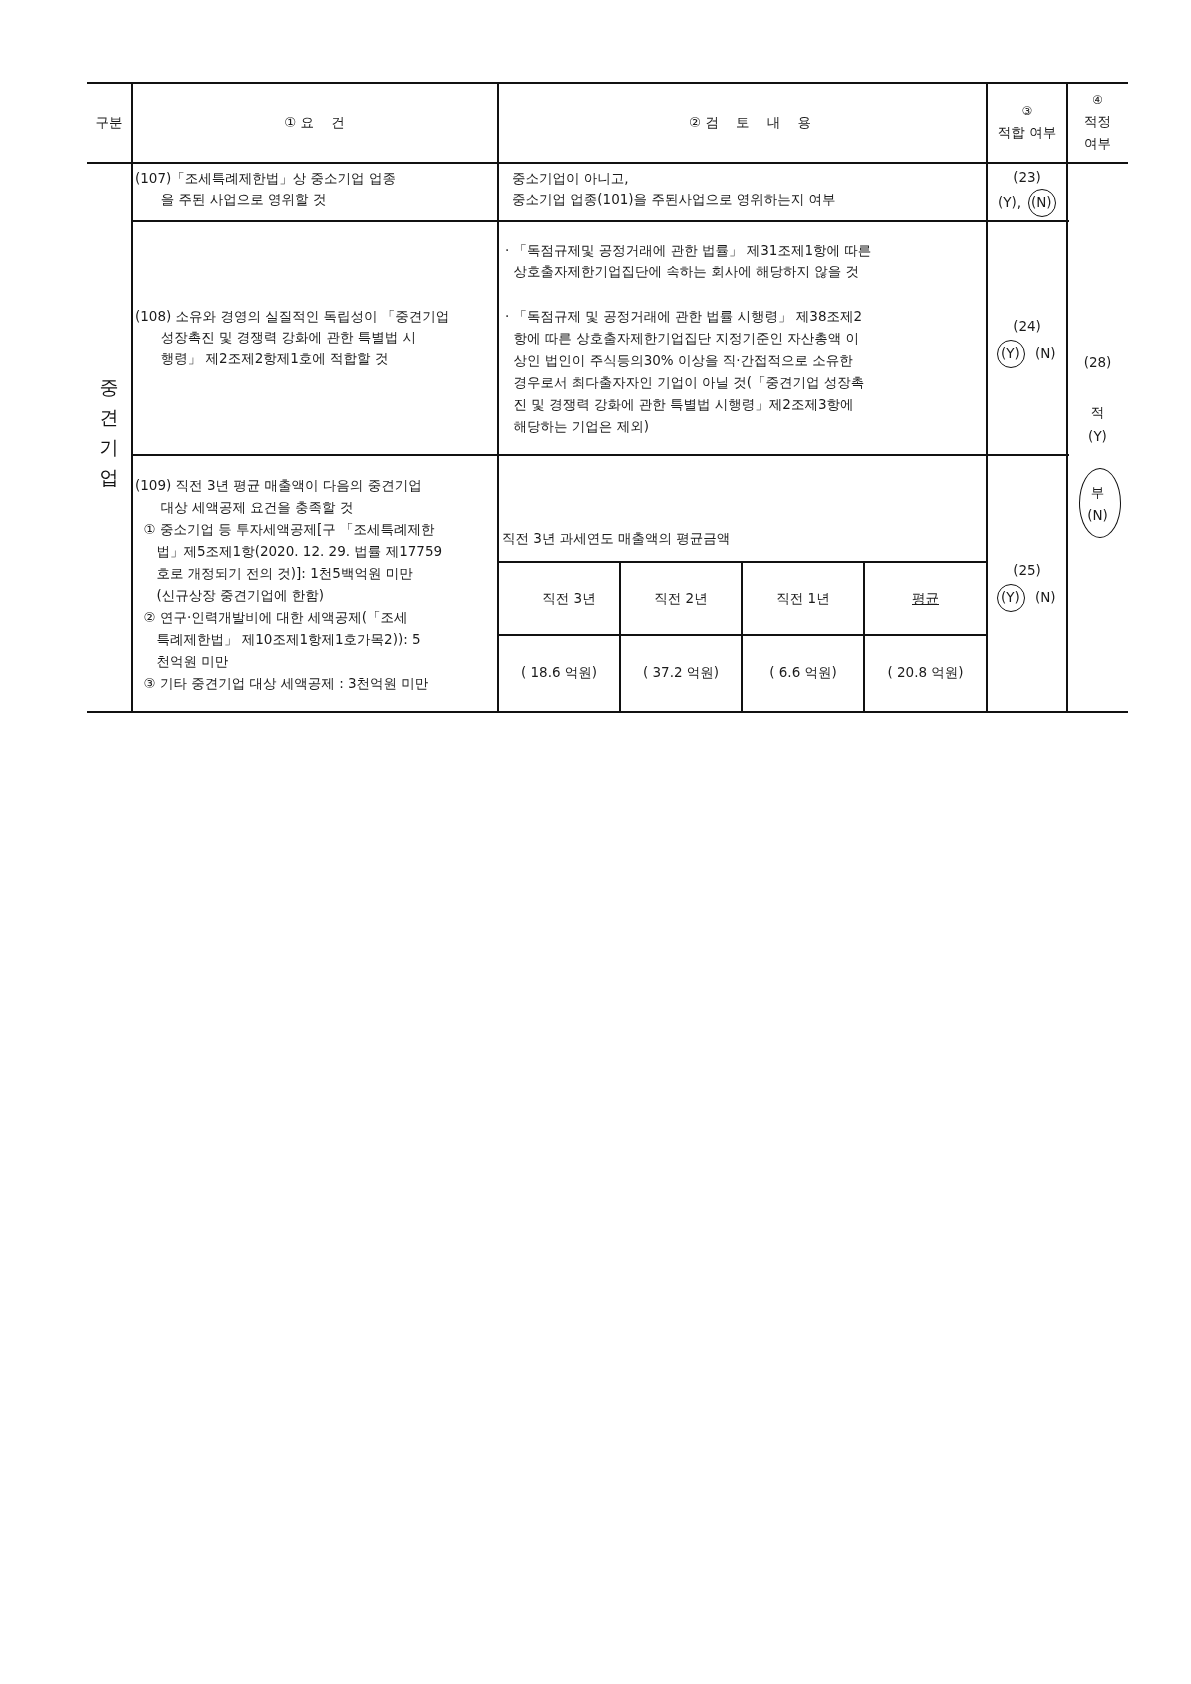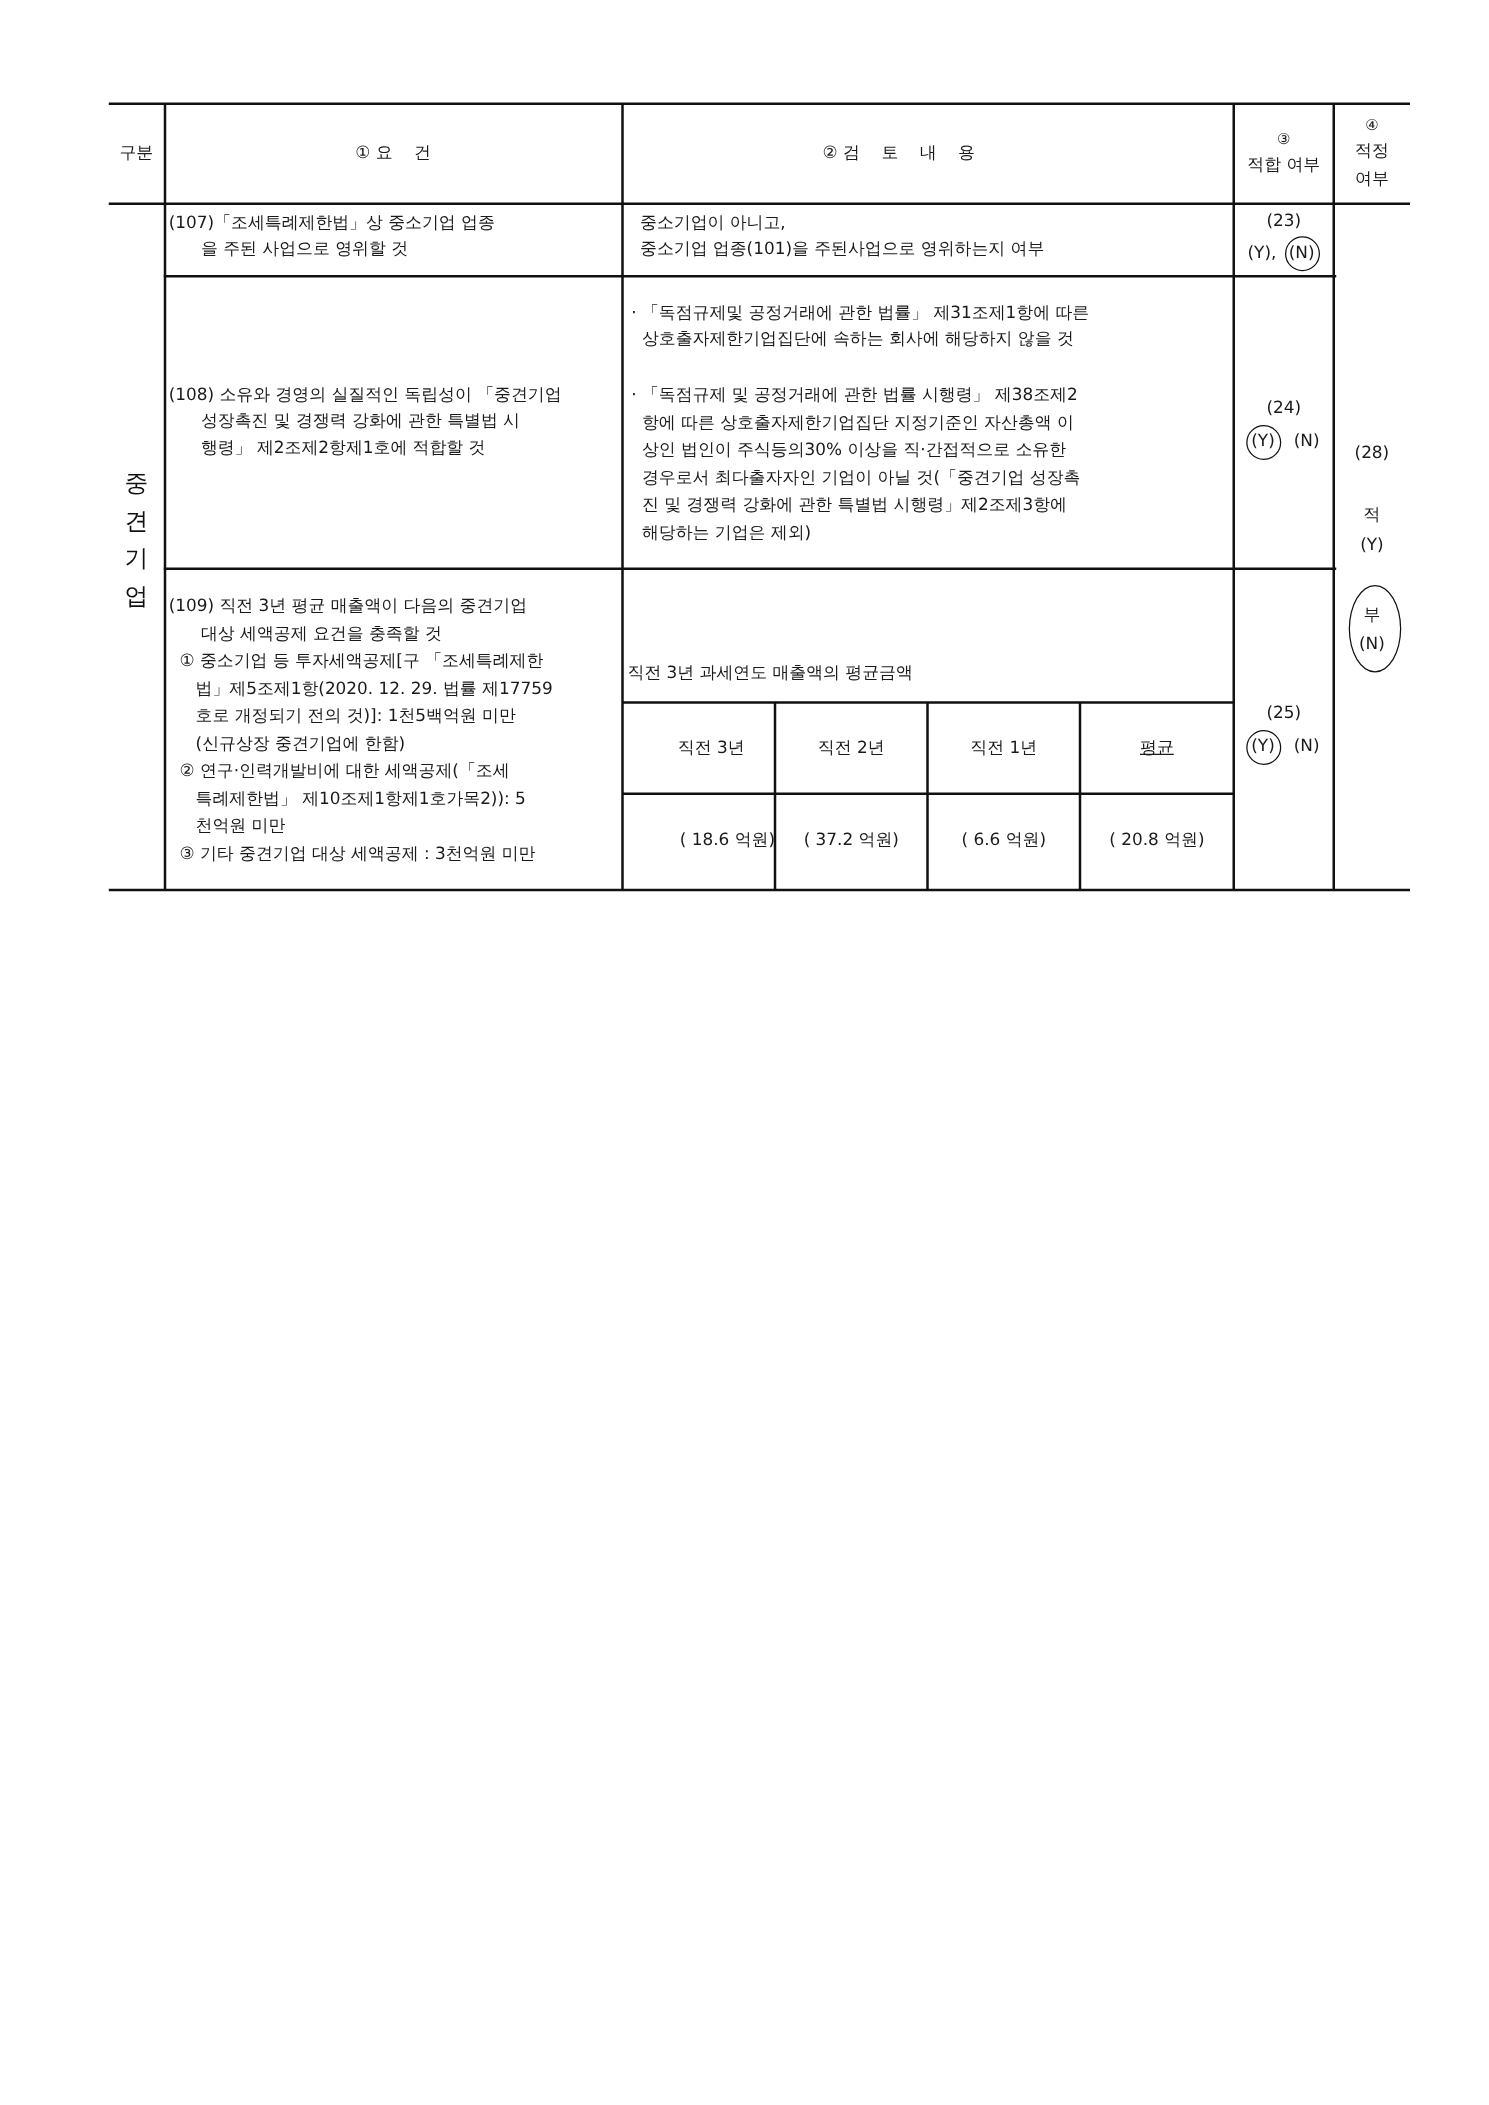--- a/index.html
+++ b/index.html
@@ -29,21 +29,21 @@
   <div class="vline" style="left:131px;top:83px;width:2px;height:629px;"></div>
   <div class="vline" style="left:497px;top:83px;width:1.5px;height:629px;"></div>
   <div class="vline" style="left:986px;top:83px;width:1.5px;height:629px;"></div>
   <div class="vline" style="left:1066px;top:83px;width:1.5px;height:629px;"></div>
   <div class="vline" style="left:619px;top:562px;width:1.5px;height:150px;"></div>
   <div class="vline" style="left:741px;top:562px;width:1.5px;height:150px;"></div>
   <div class="vline" style="left:863px;top:562px;width:1.5px;height:150px;"></div>
 
   <div class="t c" style="left:87px;top:112px;width:44px;">구분</div>
   <div class="t c" style="left:131px;top:112px;width:367px;">① 요    건</div>
-  <div class="t c" style="left:498px;top:112px;width:442px;">② 검    토    내    용</div>
+  <div class="t c" style="left:498px;top:112px;width:442px;padding-left:31px;">② 검    토    내    용</div>
   <div class="t c" style="left:987px;top:103px;width:80px;font-size:12px;line-height:16px;">③</div>
   <div class="t c" style="left:987px;top:122px;width:80px;">적합 여부</div>
   <div class="t c" style="left:1067px;top:92px;width:61px;font-size:12px;line-height:16px;">④</div>
   <div class="t c" style="left:1067px;top:111px;width:61px;">적정</div>
   <div class="t c" style="left:1067px;top:133px;width:61px;">여부</div>
 
   <div class="vert" style="left:89px;top:372px;">
     <div>중</div>
     <div>견</div>
     <div>기</div>
@@ -93,21 +93,21 @@
     <div class="t" style="left:135px;top:651px;">     천억원 미만</div>
     <div class="t" style="left:135px;top:673px;">  ③ 기타 중견기업 대상 세액공제 : 3천억원 미만</div>
 
     <div class="t" style="left:502px;top:528px;">직전 3년 과세연도 매출액의 평균금액</div>
 
     <div class="t c" style="left:498px;top:588px;width:100px;padding-left:21px;">직전 3년</div>
     <div class="t c" style="left:620px;top:588px;width:122px;">직전 2년</div>
     <div class="t c" style="left:742px;top:588px;width:122px;">직전 1년</div>
     <div class="t c" style="left:864px;top:588px;width:123px;text-decoration:underline;">평균</div>
 
-    <div class="t c" style="left:498px;top:662px;width:122px;text-align:right;">( 18.6 억원)</div>
+    <div class="t c" style="left:498px;top:662px;width:122px;">( 18.6 억원)</div>
     <div class="t c" style="left:620px;top:662px;width:122px;">( 37.2 억원)</div>
     <div class="t c" style="left:742px;top:662px;width:122px;">( 6.6 억원)</div>
     <div class="t c" style="left:864px;top:662px;width:123px;">( 20.8 억원)</div>
 
     <div class="t c" style="left:987px;top:560px;width:80px;">(25)</div>
     <div class="t" style="left:1001px;top:587px;">(Y)</div>
     <div class="circle" style="left:997px;top:584px;width:28px;height:28px;"></div>
     <div class="t" style="left:1035px;top:587px;">(N)</div>
   </div>
 

